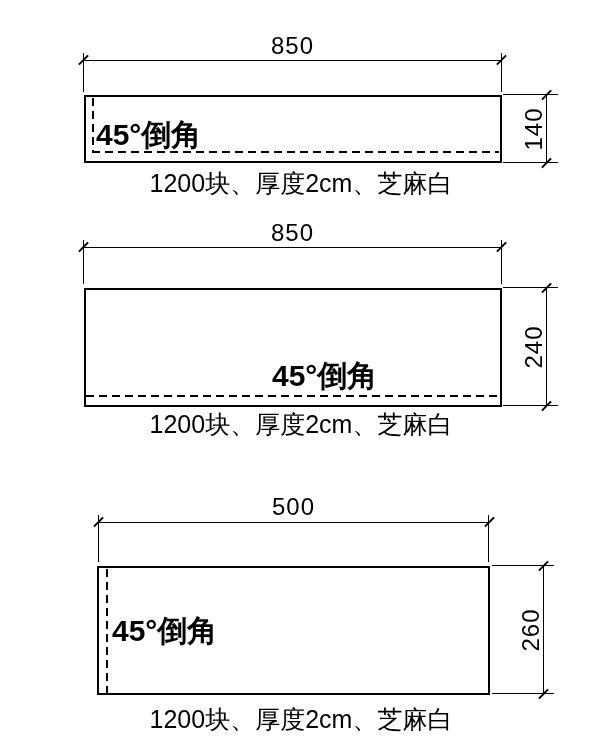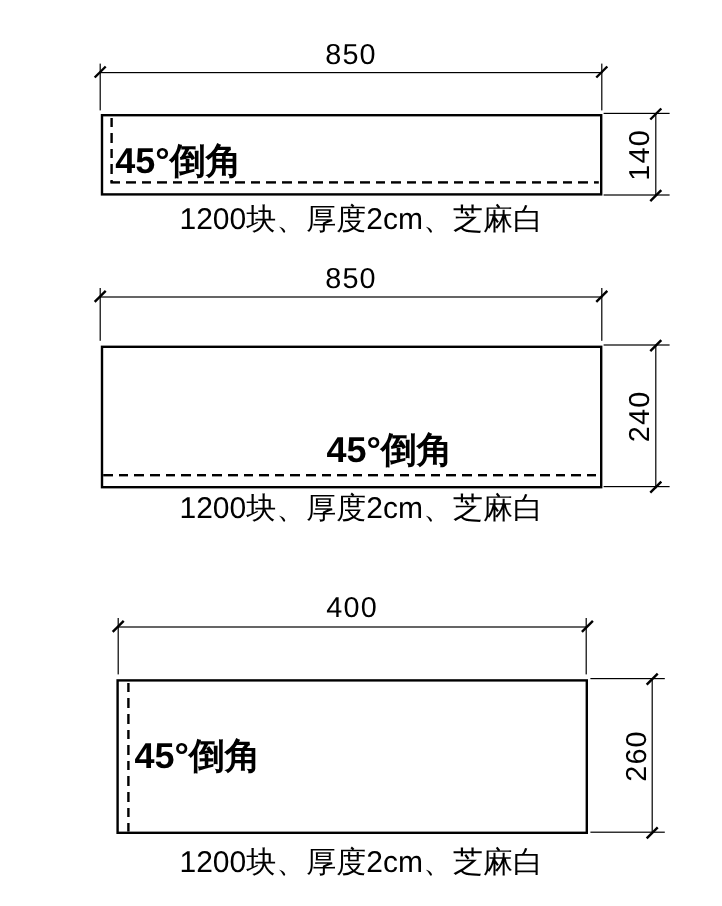--- a/index.html
+++ b/index.html
@@ -77,21 +77,21 @@
     <div class="vdim-label" style="left:499px;top:333px;">240</div>
     <div class="caption" style="top:409px;">1200块、厚度2cm、芝麻白</div>
   </section>
 
   <section>
     <div class="extline" style="left:98px;top:515px;width:1px;height:47px;"></div>
     <div class="extline" style="left:488px;top:515px;width:1px;height:47px;"></div>
     <div class="hline" style="left:98px;top:522px;width:391px;"></div>
     <div class="tick" style="left:92px;top:521px;"></div>
     <div class="tick" style="left:483px;top:521px;"></div>
-    <div class="dim-label" style="left:98px;width:391px;top:494px;">400</div>
+    <div class="dim-label" style="left:98px;width:391px;top:494px;">500</div>
     <div class="rect" style="left:97px;top:566px;width:393px;height:129px;"></div>
     <div class="dash-v" style="left:106px;top:569px;height:124px;"></div>
     <div class="chamfer-label" style="left:112px;top:613px;">45°倒角</div>
     <div class="extline" style="left:492px;top:565px;width:62px;height:1px;"></div>
     <div class="extline" style="left:492px;top:693px;width:62px;height:1px;"></div>
     <div class="vline" style="left:543px;top:566px;height:129px;"></div>
     <div class="tick" style="left:537px;top:565px;"></div>
     <div class="tick" style="left:537px;top:693px;"></div>
     <div class="vdim-label" style="left:496px;top:616px;">260</div>
     <div class="caption" style="top:704px;">1200块、厚度2cm、芝麻白</div>

